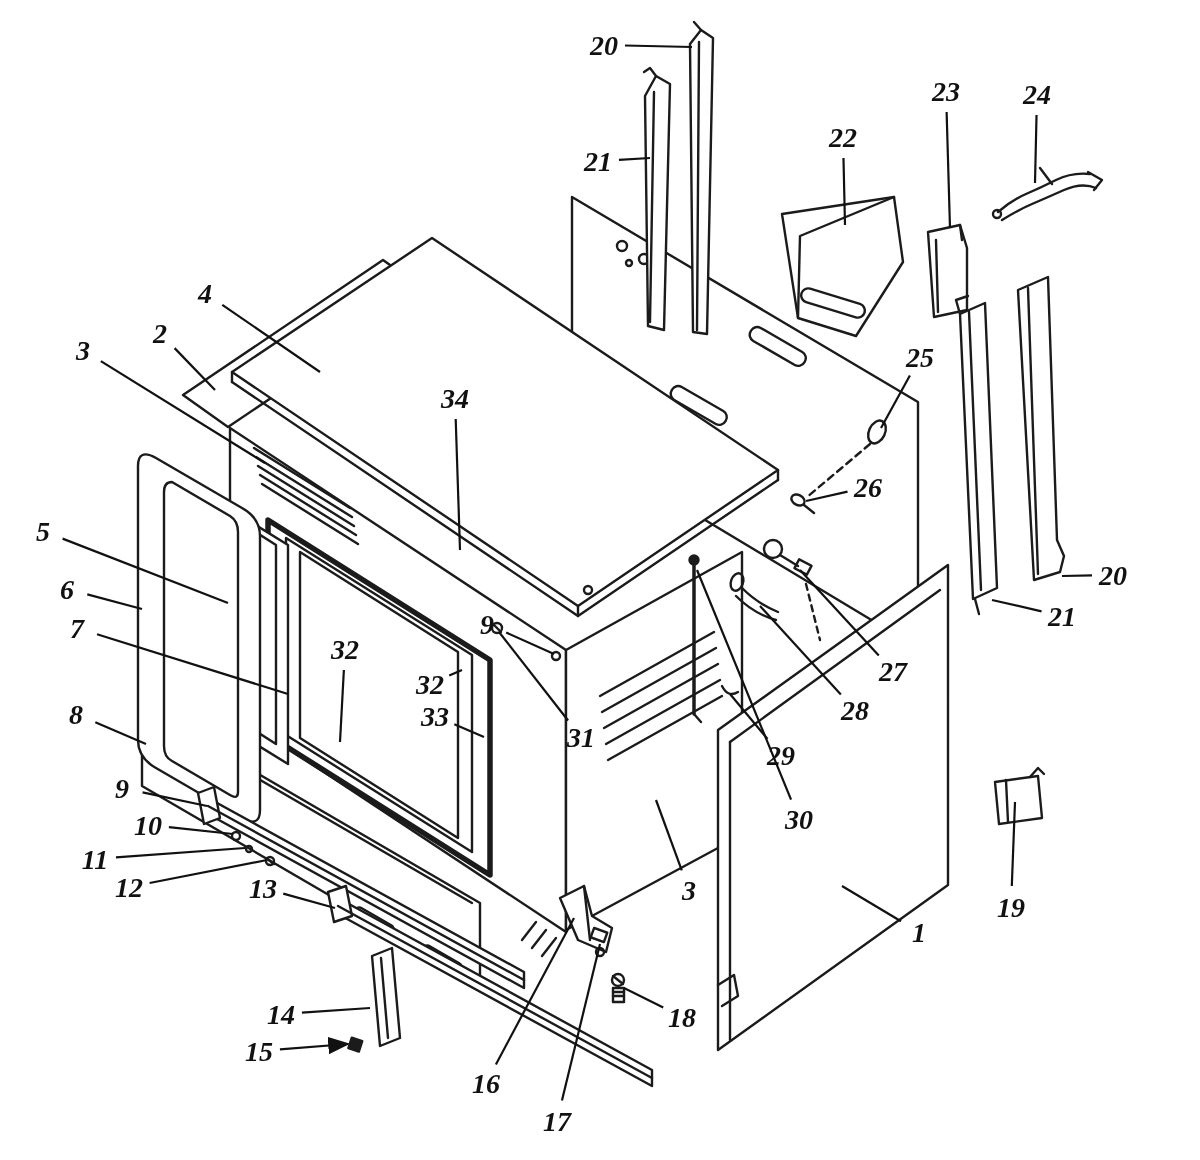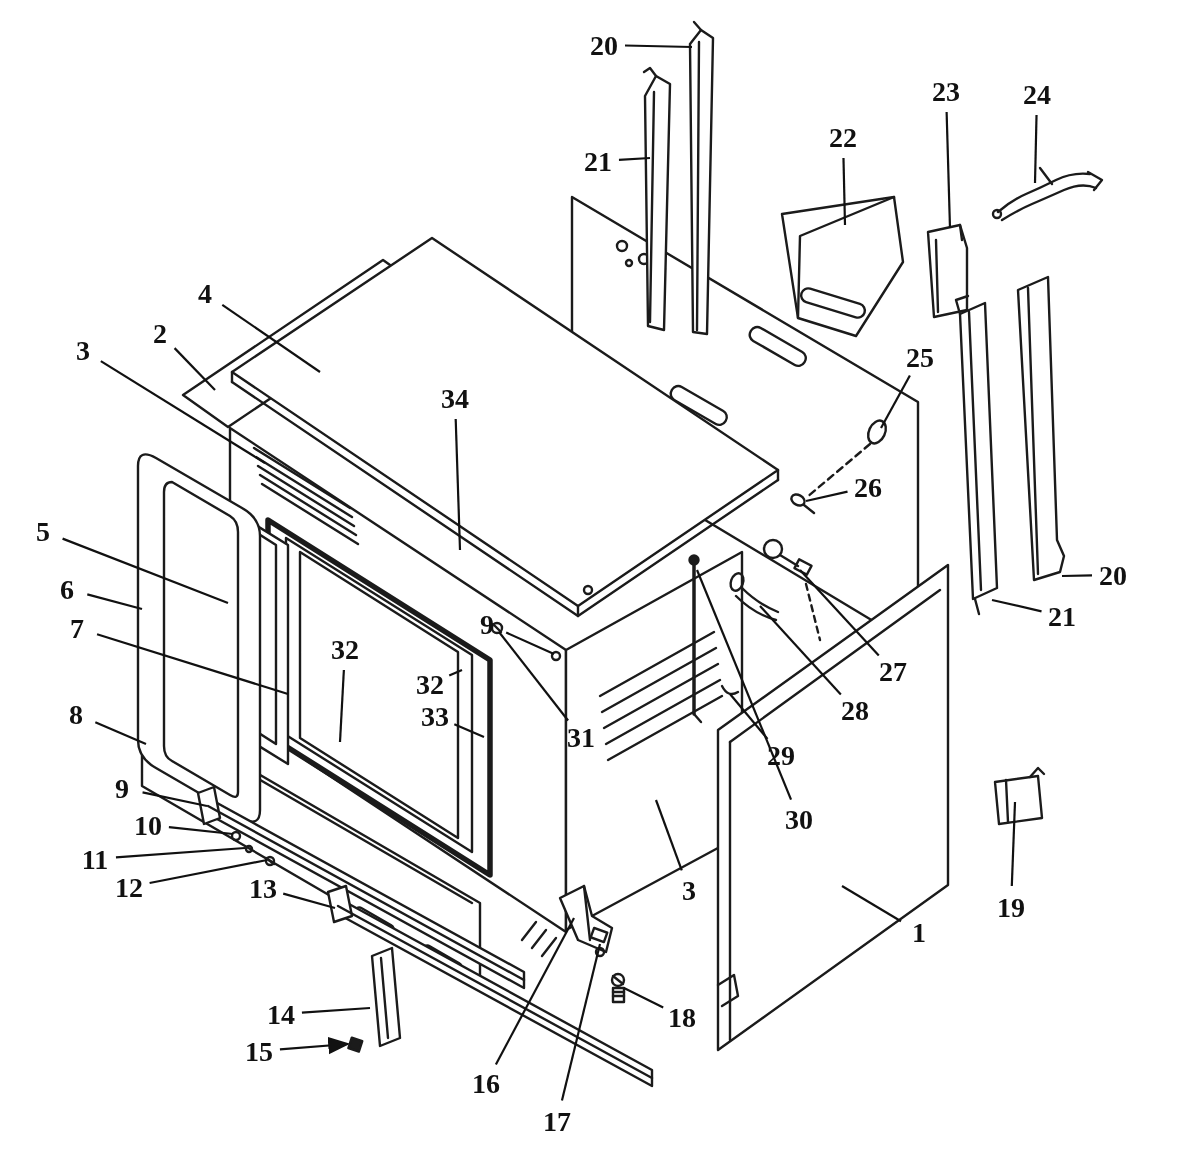--- a/index.html
+++ b/index.html
@@ -1,17 +1,17 @@
 <!DOCTYPE html>
 <html><head>
 <meta charset="utf-8">
 <style>
   html,body{margin:0;padding:0;background:#ffffff;}
   body{width:1200px;height:1160px;font-family:"Liberation Serif",serif;}
-  #stage{position:relative;width:1200px;height:1160px;background:#ffffff;overflow:hidden;}
+  #stage{position:relative;width:1200px;height:1160px;background:#ffffff;overflow:hidden;font-style:italic;}
   #diagram{position:absolute;left:0;top:0;}
   
   #diagram g.part > *{
     stroke:#1b1b1b;
     stroke-width:2.4;
     fill:none;
     stroke-linejoin:round;
     stroke-linecap:round;
   }
   .leader{stroke:#111111;stroke-width:2.2;fill:none;}

